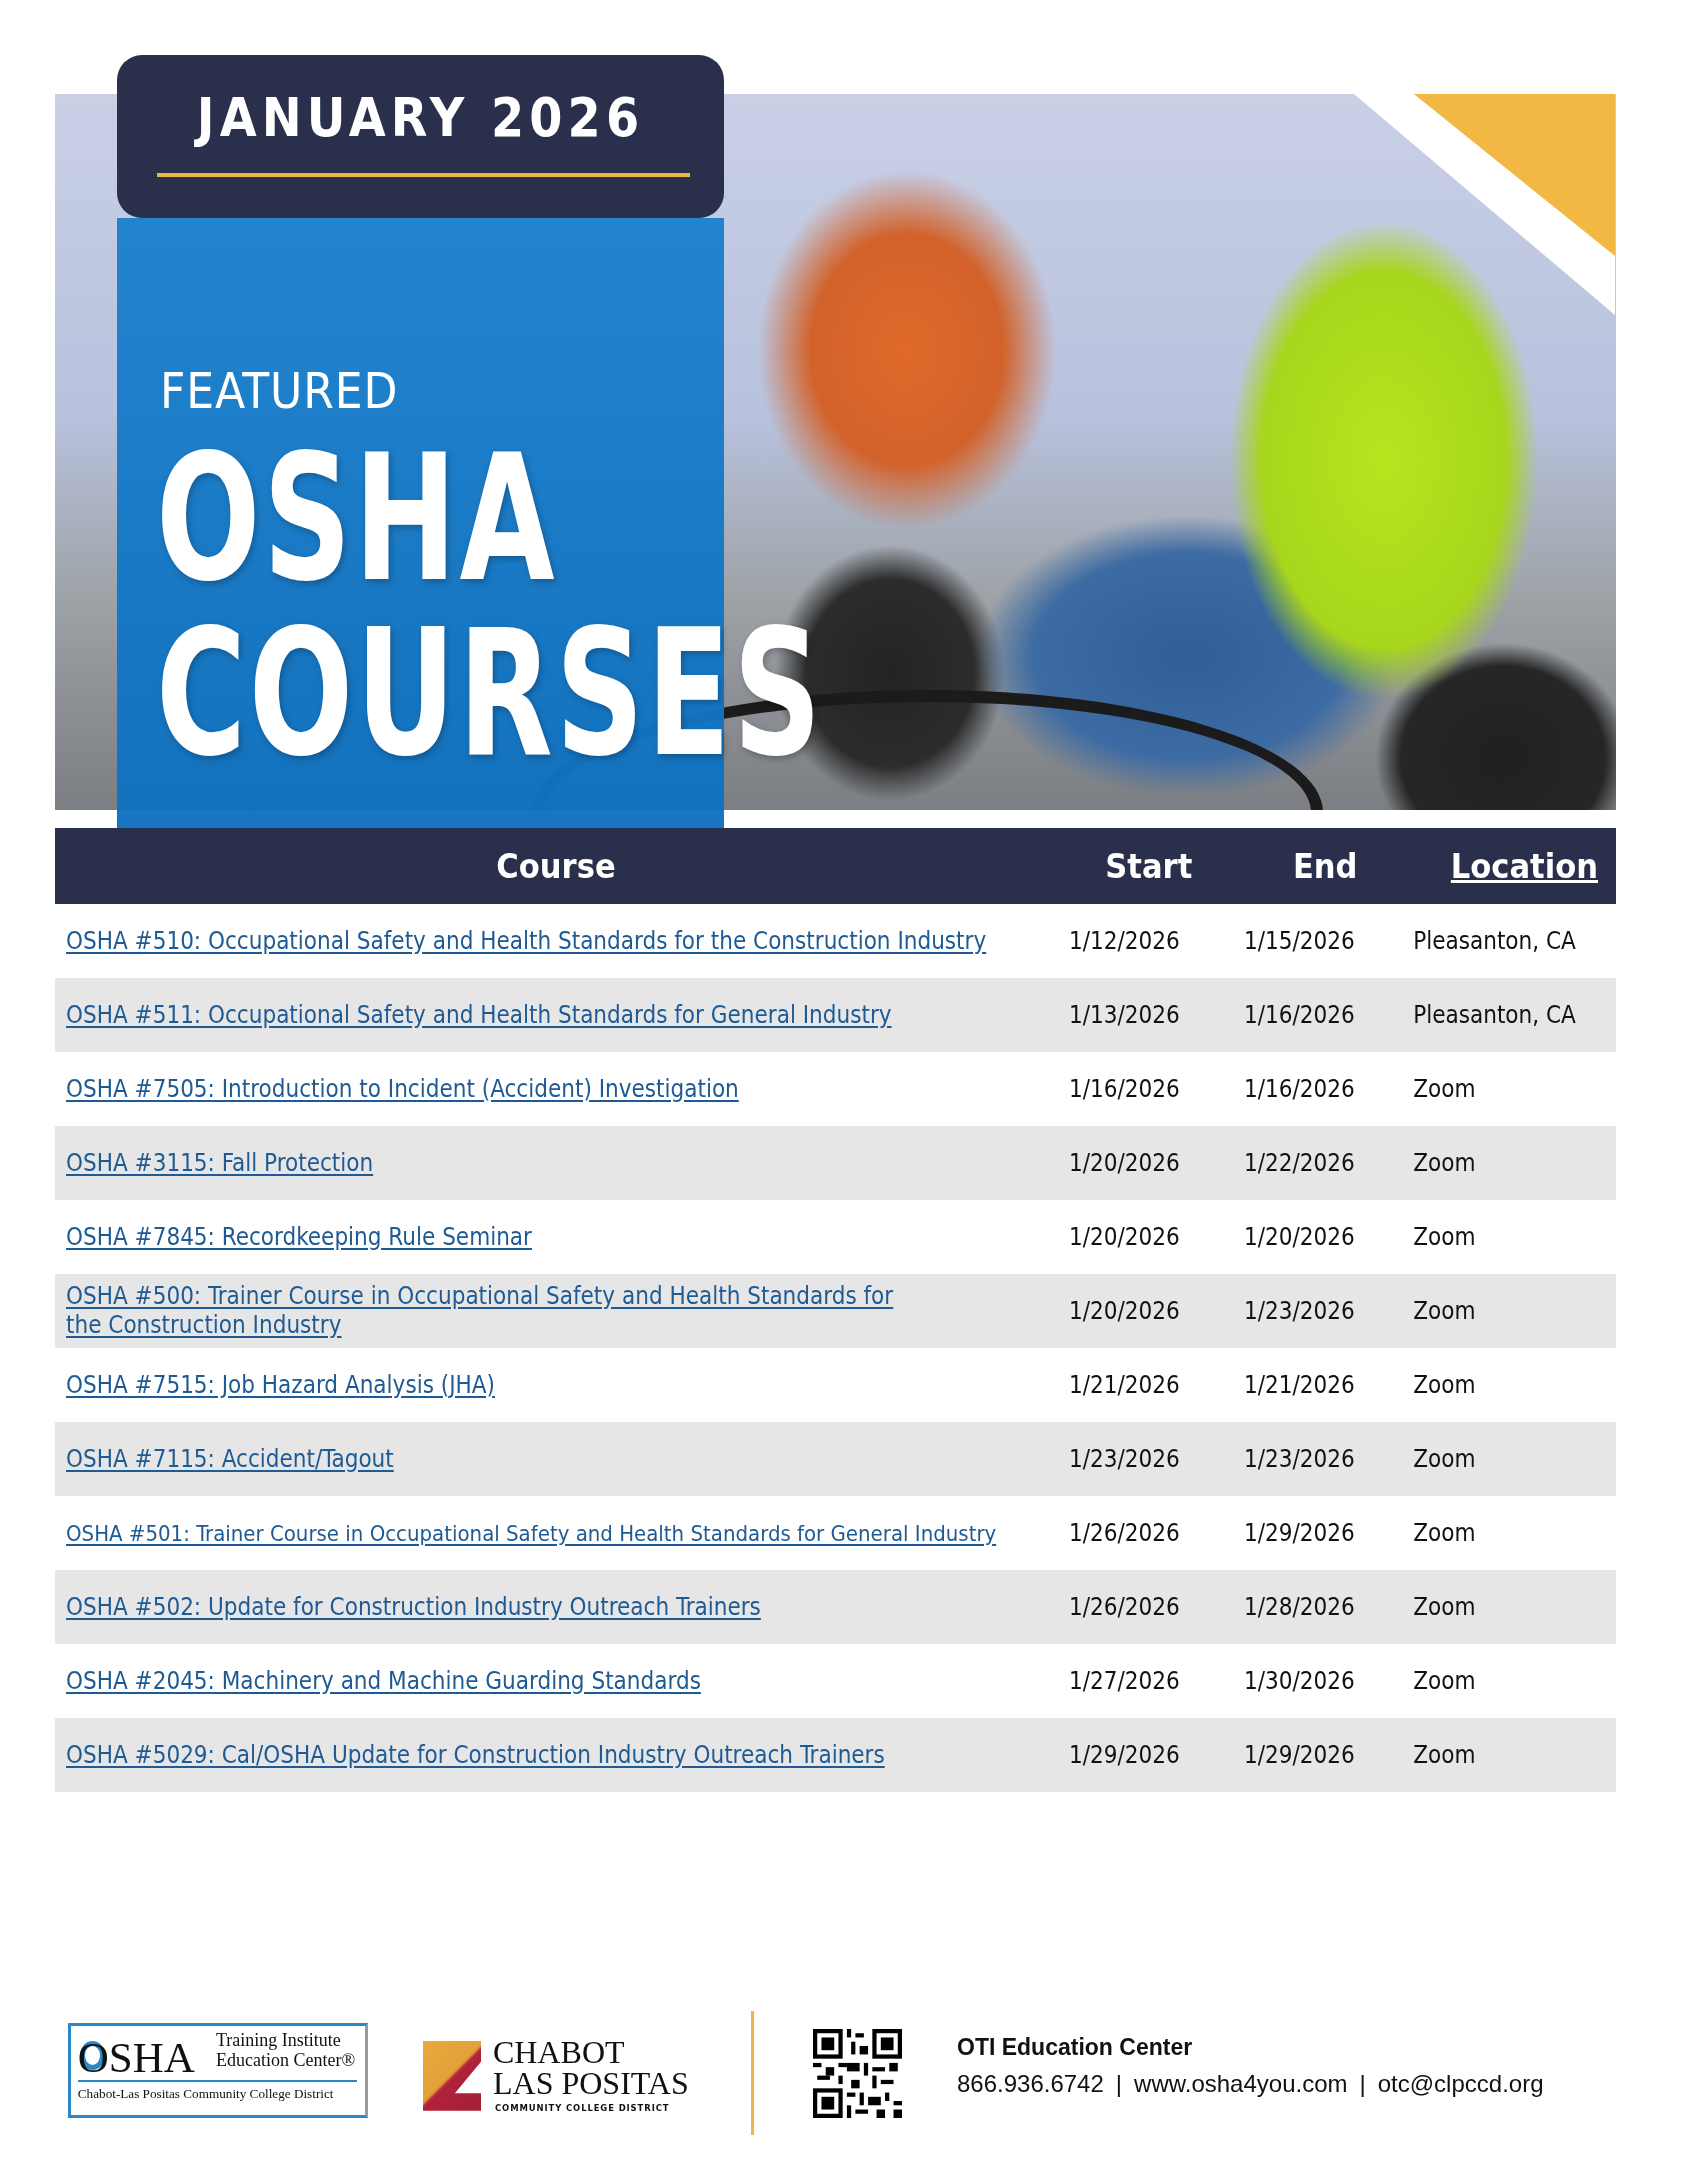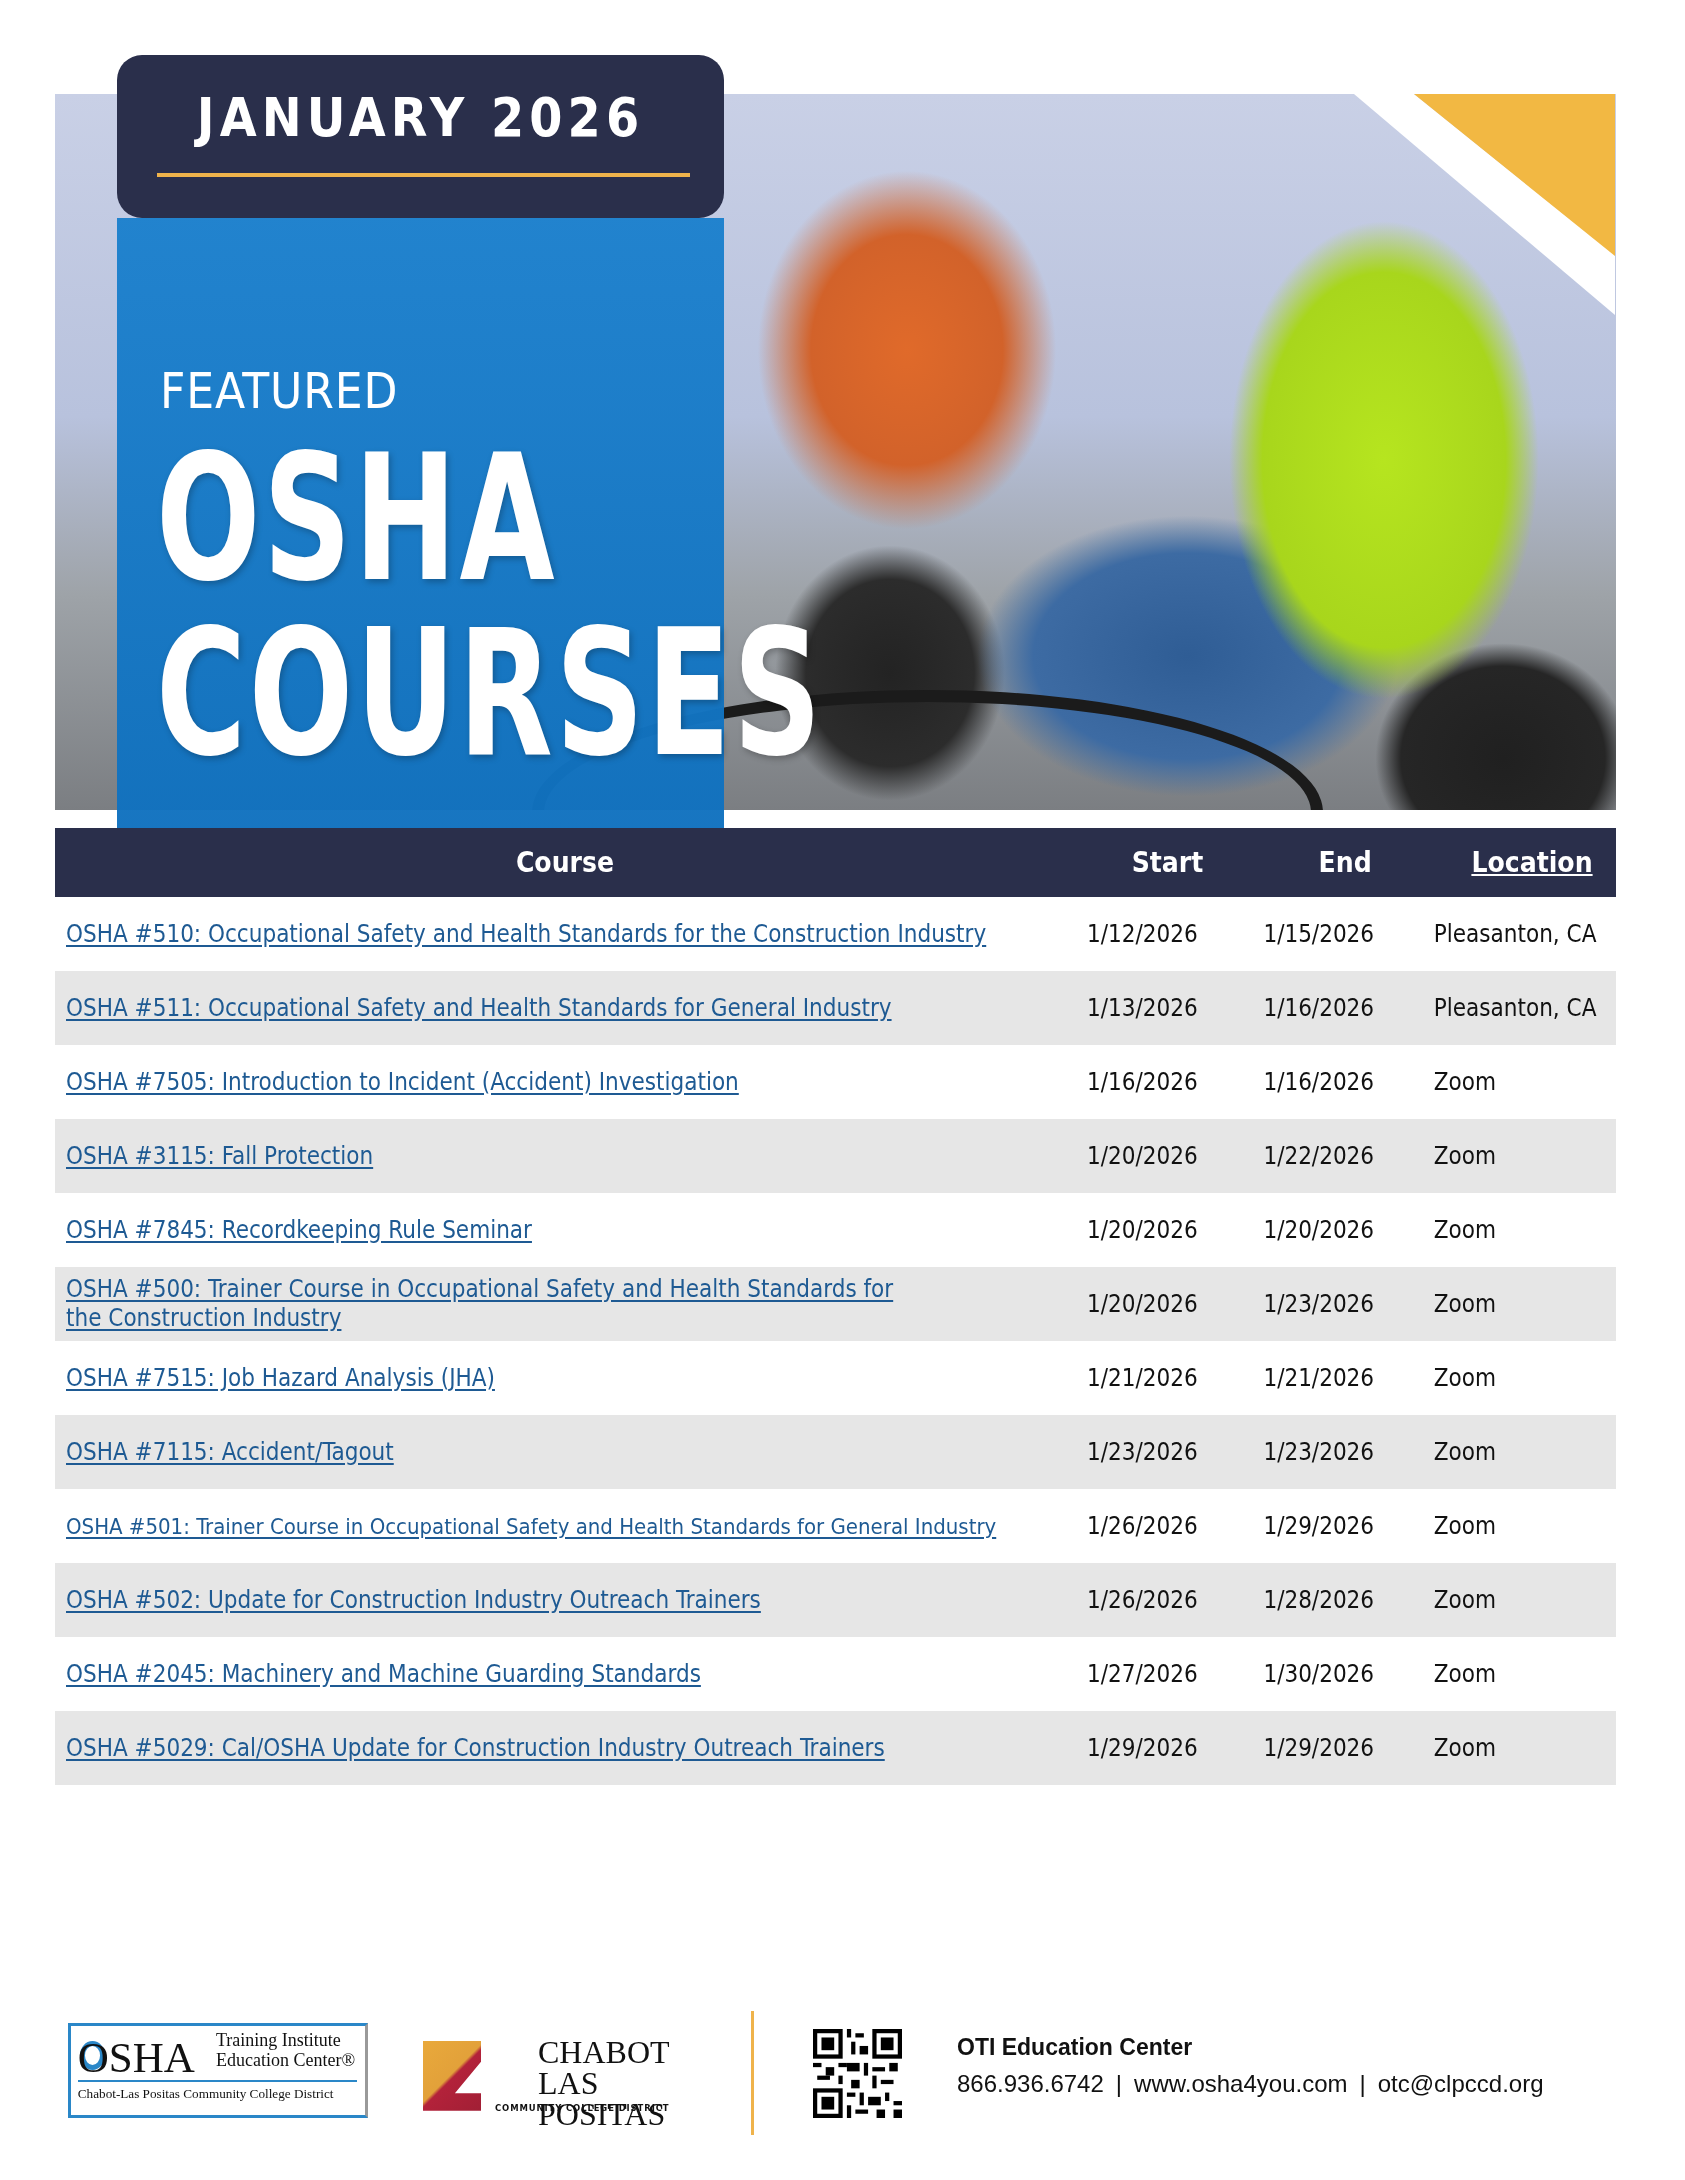--- a/index.html
+++ b/index.html
@@ -18,42 +18,42 @@
   .navy-box{position:absolute;left:117px;top:55px;width:607px;height:163px;background:#2a2f4b;border-radius:25px;}
   .month{position:absolute;left:0;right:0;top:32px;text-align:center;color:#fff;font-weight:bold;font-size:53px;letter-spacing:5.1px;font-family:"DejaVu Sans Condensed","DejaVu Sans",sans-serif;}
   .gold-line{position:absolute;left:40px;right:34px;top:118px;height:4.3px;background:#efb34b;}
   .blue-box{position:absolute;left:117px;top:218px;width:607px;height:644px;background:linear-gradient(180deg,rgba(27,128,205,.96),rgba(15,112,190,.97));}
   .featured{position:absolute;left:43px;top:145px;color:#fff;font-size:49px;letter-spacing:0.9px;}
   .big{position:absolute;left:39px;color:#fff;font-weight:bold;font-size:175px;line-height:1;letter-spacing:3.4px;text-shadow:2.6px 3.4px 6.8px rgba(0,0,0,.25);white-space:nowrap;transform:scaleX(.78);transform-origin:left top;}
   .big.l1{top:213px;}
   .big.l2{top:388px;}
   table{position:absolute;left:55px;top:828px;width:1561px;border-collapse:collapse;}
   thead tr{background:#2a2f4b;height:58px;}
-  th{color:#fff;font-weight:bold;font-size:28px;padding:18px;}
+  th{color:#fff;font-weight:bold;font-size:34px;padding:18px;}
   th.c-course{text-align:center;}
   th.c-start,th.c-end{text-align:center;margin-top:40px;}
   th.c-loc{text-align:left;padding-left:41px;text-decoration:underline;}
   tbody tr{height:74px;}
   tbody tr:nth-child(even){background:#e6e6e6;}
   td{font-size:24px;color:#111;padding:0;vertical-align:middle;}
   td.course{padding-left:11px;width:1009px;}
   td.course a{color:#1e5a93;text-decoration:underline;text-underline-offset:3.4px;line-height:29px;display:inline-block;max-width:997px;}
   td.start{width:173px;padding-left:12px;}
   td.end{width:167px;padding-left:3.4px;}
   td.loc{padding-left:3.4px;}
   .footer{position:absolute;left:0;top:1985px;width:1686px;height:170px;}
   .oti-logo{position:absolute;left:68px;top:38px;width:300px;height:95px;border:3.4px solid #2a87c8;border-right-color:#9a9a9a;border-bottom-color:#2a87c8;box-sizing:border-box;font-family:"Liberation Serif","DejaVu Serif",serif;background:#fff;}
   .oti-logo .osha{position:absolute;left:6.8px;top:6.8px;font-size:43px;color:#111;}
   .oti-logo .ring{position:absolute;left:8.5px;top:15.3px;width:25.6px;height:29px;border-radius:50%;border:5.1px solid #2a87c8;box-sizing:border-box;}
   .oti-logo .ti{position:absolute;left:145px;top:5.1px;font-size:18px;line-height:19.6px;color:#111;}
   .oti-logo .rule{position:absolute;left:6.8px;right:8.5px;top:54px;height:1.7px;background:#2a87c8;}
   .oti-logo .district{position:absolute;left:6.8px;top:60px;font-size:13.2px;color:#111;}
   .clp-logo{position:absolute;left:423px;top:49px;width:290px;height:85px;}
   .clp-icon{position:absolute;left:0;top:6.8px;width:58px;height:70px;background:linear-gradient(135deg,#e9a93b 0%,#e2a13a 48%,#b3223a 52%,#a11f35 100%);clip-path:polygon(0 0,100% 0,100% 30%,55% 75%,100% 75%,100% 100%,0 100%);}
-  .clp-name{position:absolute;left:70px;top:3.4px;font-family:"Liberation Serif","DejaVu Serif",serif;font-size:32px;line-height:31px;color:#111;margin-left:45px;}
+  .clp-name{position:absolute;left:70px;top:3.4px;font-family:"Liberation Serif","DejaVu Serif",serif;font-size:32px;line-height:31px;color:#111;}
   .clp-sub{position:absolute;left:72px;top:68px;font-size:9.4px;font-weight:bold;letter-spacing:0.9px;color:#111;}
   .divider{position:absolute;left:751px;top:25.6px;width:2.6px;height:124px;background:#efb34b;}
   .qr{position:absolute;left:813px;top:44px;width:89px;height:89px;}
   .contact-title{position:absolute;left:957px;top:49px;font-weight:bold;font-size:23px;color:#111;font-family:"Liberation Sans",sans-serif;}
   .contact-line{position:absolute;left:957px;top:85px;font-size:24px;color:#111;font-family:"Liberation Sans",sans-serif;white-space:nowrap;}
   .contact-line .sep{margin:0 12px;}
 </style>
 </head>
 <body>
 

